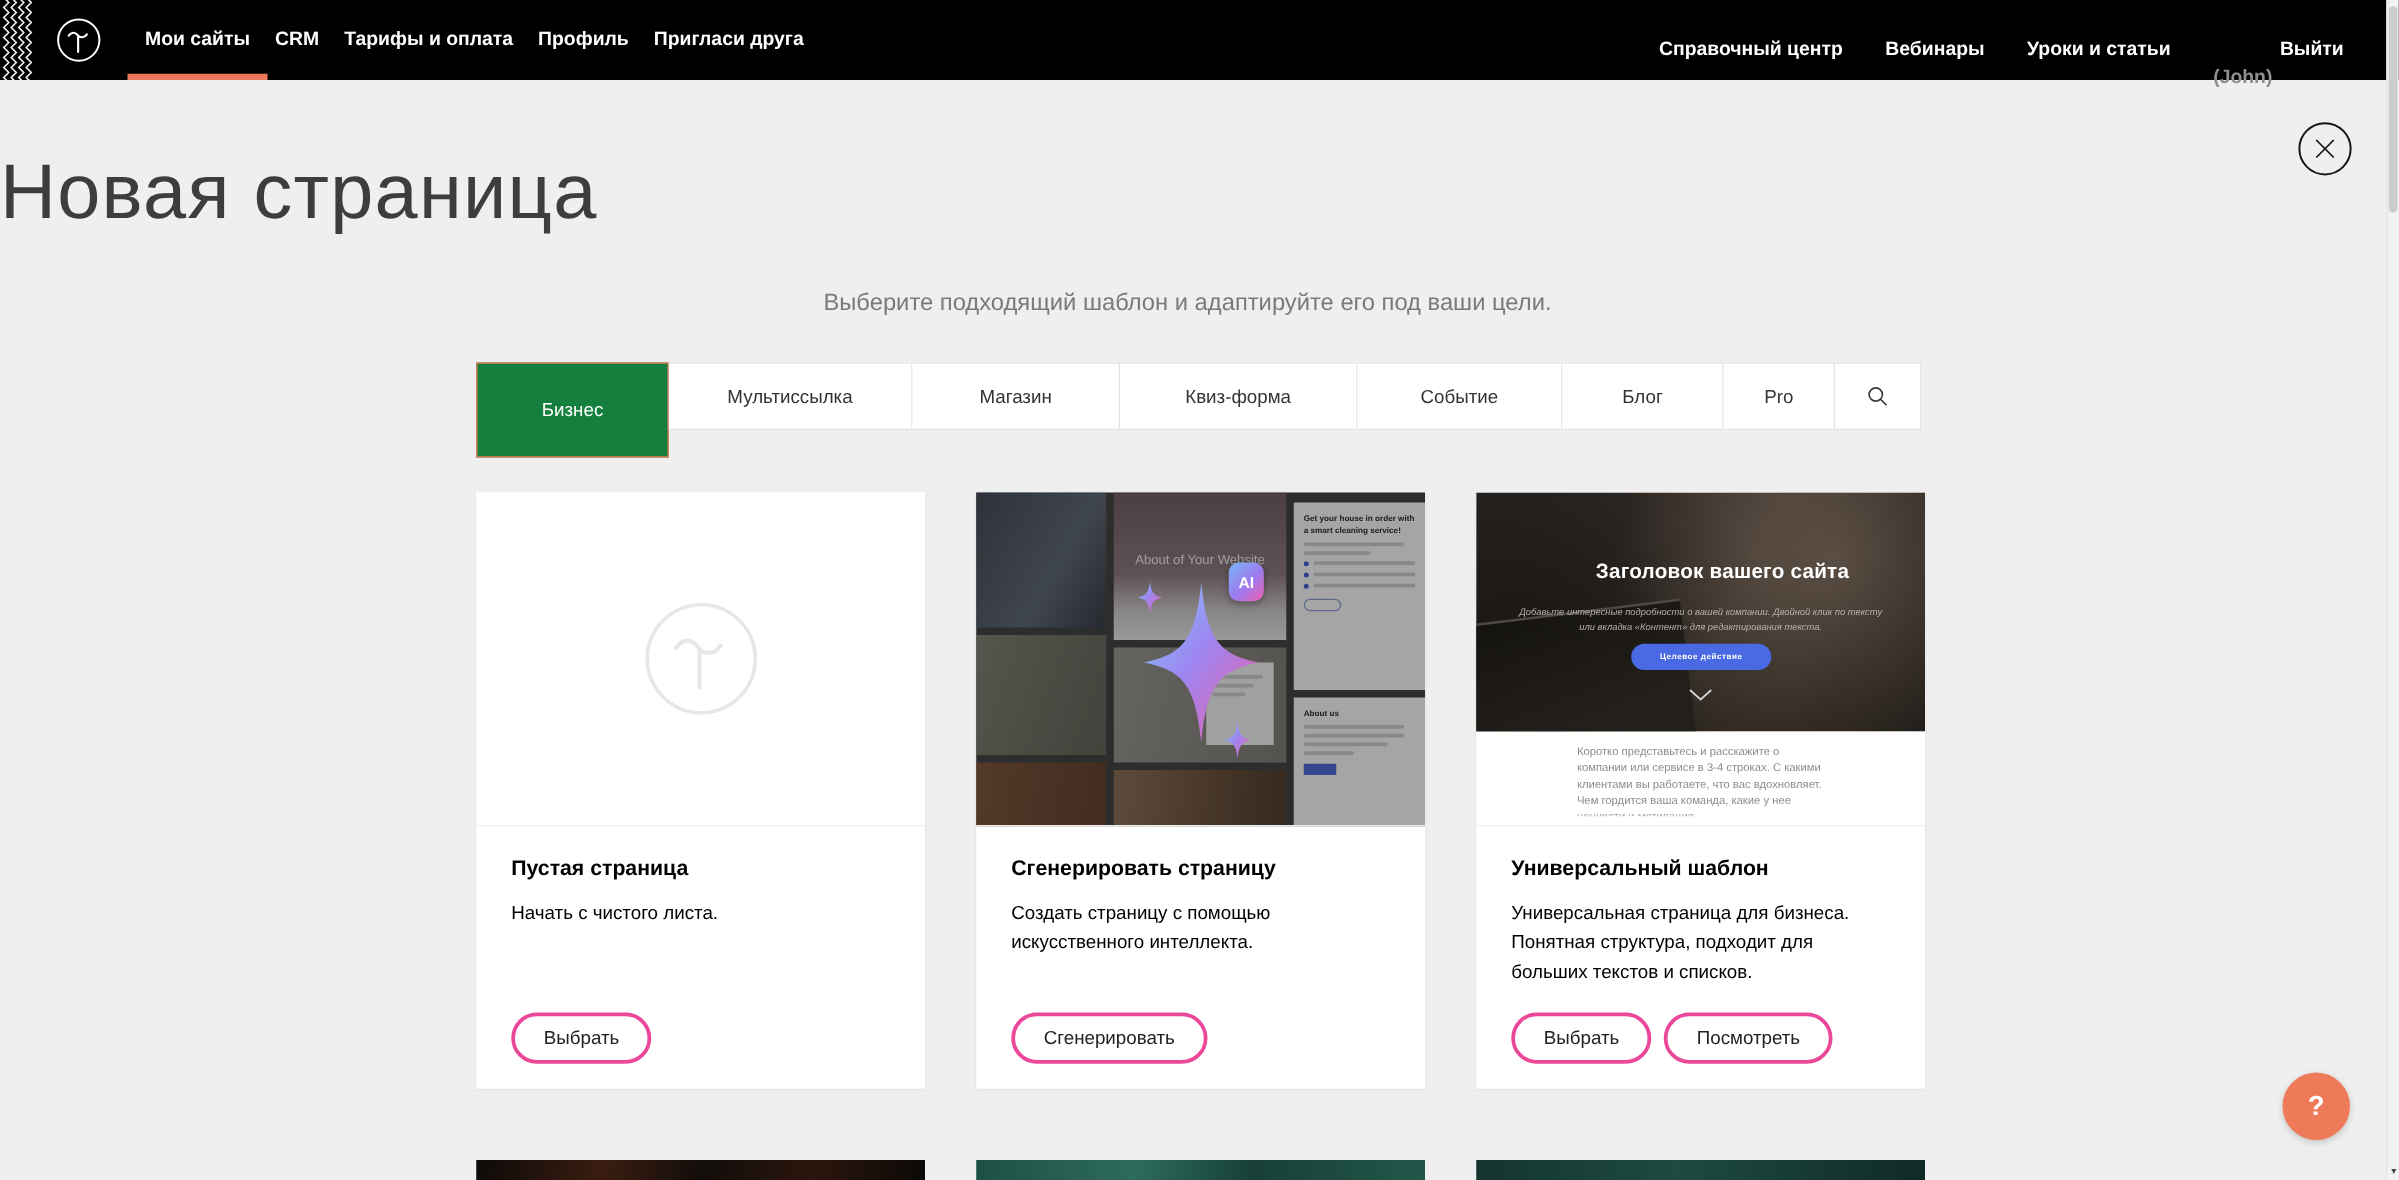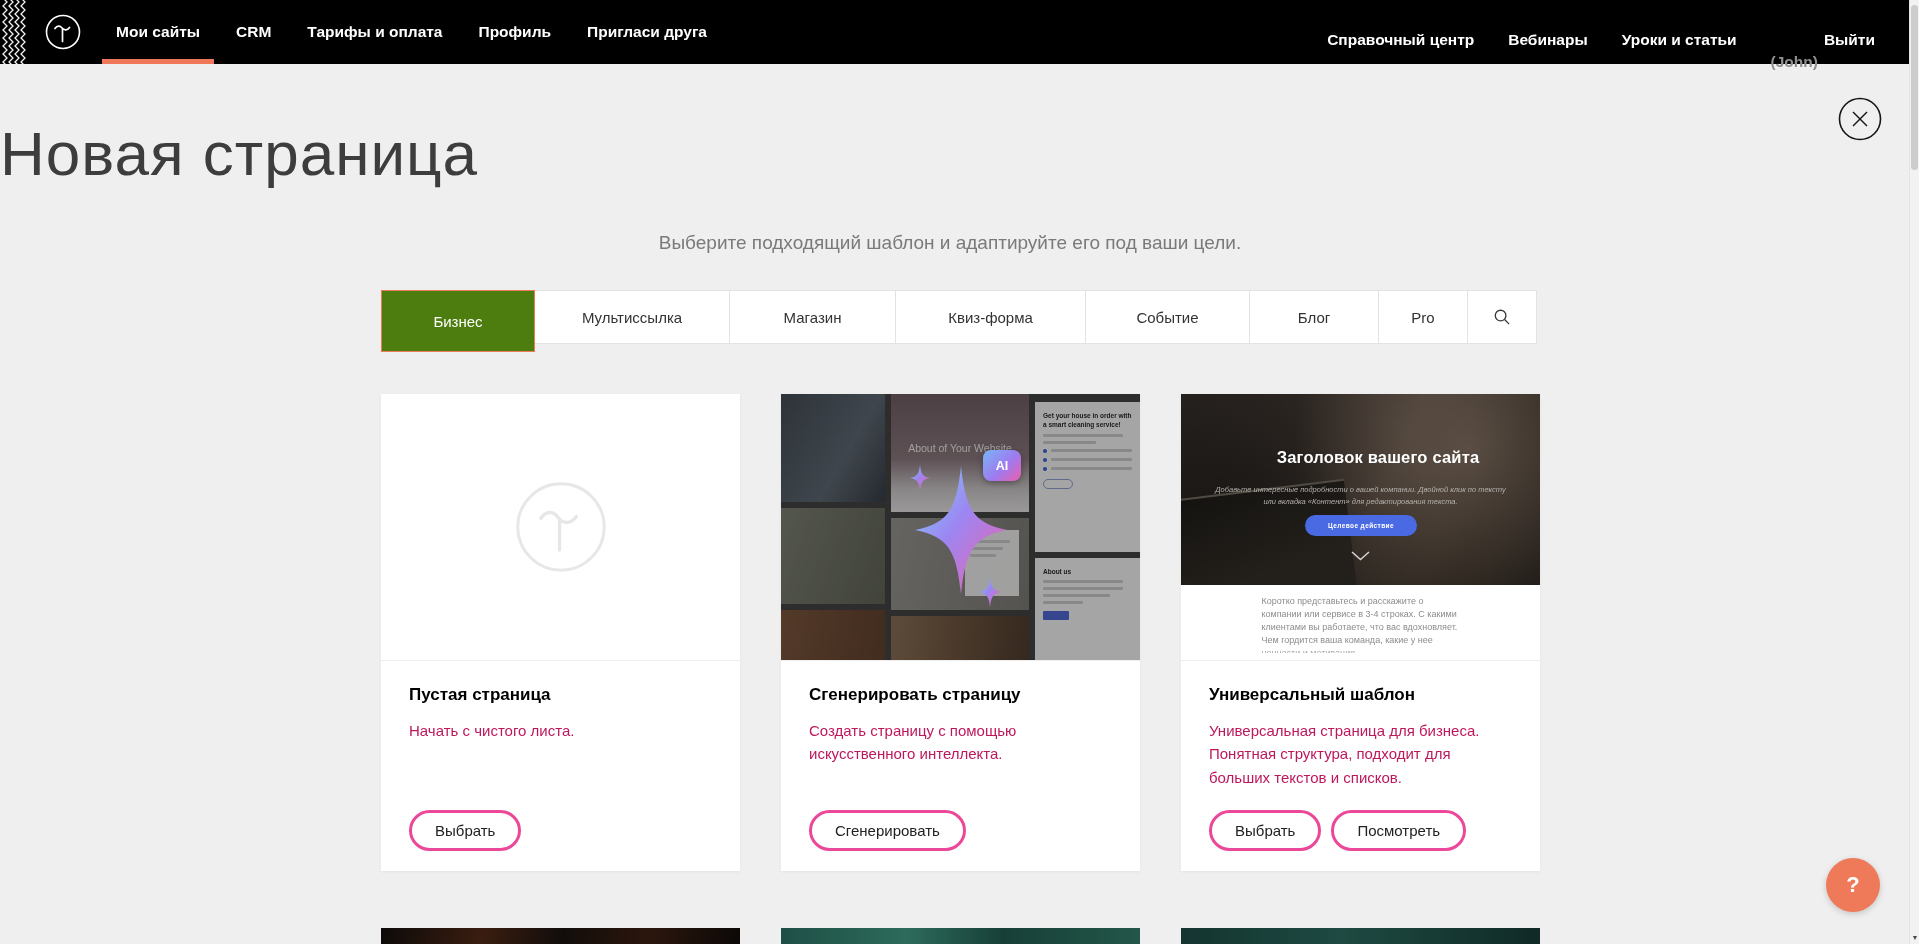--- a/index.html
+++ b/index.html
@@ -6,21 +6,21 @@
   html,body { width:1919px; height:944px; overflow:hidden; }
   body {
     font-family:"Liberation Sans","DejaVu Sans",sans-serif;
     background:#efefef; position:relative; color:#333;
   }
 
   
   .topbar { position:absolute; top:0; left:0; width:1919px; height:64px; background:#000; z-index:20; }
   .zigzag { position:absolute; left:0; top:0; height:64px; width:30px; }
   .logo-wrap { position:absolute; left:44px; top:13px; width:38px; height:38px; cursor:pointer; }
-  .nav-left { position:absolute; left:116px; top:0; height:64px; display:flex; gap:36px; align-items:stretch; }
+  .nav-left { position:absolute; left:116px; top:0; height:64px; display:flex; gap:20px; align-items:stretch; }
   .nav-right { position:absolute; right:44px; top:0; height:80px; display:flex; gap:34px; align-items:stretch; }
   .nav-item { position:relative; display:flex; align-items:center; color:#fff; font-size:15.5px;
               font-weight:bold; cursor:pointer; white-space:nowrap; }
   .nav-item.active::after { content:""; position:absolute; left:-14px; right:-14px; bottom:0; height:5px; background:#f0785a; }
   .user-chunk { display:flex; align-items:center; gap:6px; }
   .user-name { color:#8f8f8f; font-weight:bold; font-size:15.5px;margin-top:44px; }
 
   
   .close-btn { position:absolute; left:1838px; top:97px; width:44px; height:44px; cursor:pointer; z-index:10; }
 
@@ -30,32 +30,32 @@
   .page-subtitle { position:absolute; top:232px; left:0; width:1900px; text-align:center;
                    font-size:19px; font-weight:300; color:#7a7a7a; }
 
   
   .tabbar { position:absolute; top:290px; left:381px; width:1156px; height:54px;
             display:flex; align-items:flex-start; background:transparent; z-index:5; }
   .tab { height:54px; background:#fff; border:1px solid #e3e3e3; border-left:none;
          display:flex; align-items:center; justify-content:center;
          font-size:15px; color:#333; cursor:pointer; }
   .tab:first-child { border-left:1px solid #e3e3e3; }
-  .tab.active { background:#4d7c0f; border-color:#ef7a5a; color:#fff; height:62px; }
+  .tab.active { background:#15803d; border-color:#ef7a5a; color:#fff; height:76px; }
   .t0{width:154px} .t1{width:166px} .t2{width:195px} .t3{width:190px}
   .t4{width:164px} .t5{width:129px} .t6{width:89px} .t7{width:69px}
 
   
   .cards { position:absolute; top:394px; left:381px; display:flex; gap:41px; }
   .card { width:359px; height:477px; background:#fff; position:relative;
           box-shadow:0 1px 3px rgba(0,0,0,0.05); cursor:pointer; }
   .preview { position:relative; width:359px; height:267px; overflow:hidden; border-bottom:1px solid #efefef; }
   .card-body { position:relative; height:210px; padding:24px 28px 0 28px; }
   .card-title { font-size:17px; font-weight:bold; color:#000; }
-  .card-desc { margin-top:14px; font-size:15px; line-height:1.55; color:#be185d; max-width:305px; }
+  .card-desc { margin-top:14px; font-size:15px; line-height:1.55; color:#000000; max-width:305px; }
   .btn-row { position:absolute; left:28px; bottom:20px; display:flex; gap:10px; }
   .pill-btn { border:3px solid #ec4899; border-radius:30px; background:#fff; padding:9px 23px;
               font-size:15px; color:#222; font-family:inherit; cursor:pointer; white-space:nowrap; }
 
   
   .blank-preview { display:flex; align-items:center; justify-content:center; background:#fff; }
 
   
   .collage { background:#3d3d3d; }
   .tile { position:absolute; }
@@ -74,21 +74,21 @@
   .doc-head { font-size:6.5px; font-weight:bold; color:#222; line-height:1.45; }
   .bar { height:3px; background:#cfcfcf; border-radius:1px; margin-top:4px; }
   .b90{width:90%} .b75{width:75%} .b60{width:60%} .b45{width:45%}
   .bullet-row { display:flex; gap:4px; align-items:center; margin-top:5px; }
   .dot { width:4px; height:4px; border-radius:50%; background:#3a5bd9; flex:none; }
   .bullet-row .bar { flex:1; margin-top:0; }
   .mini-outline-btn { width:30px; height:10px; border:1px solid #8e9fd8; border-radius:6px; margin-top:8px; }
   .mini-blue-btn { width:26px; height:9px; background:#4a63d8; border-radius:1px; margin-top:7px; }
   .shade { position:absolute; inset:0; background:rgba(22,22,22,0.38); }
   .spark-svg { position:absolute; inset:0; }
-  .ai-badge { position:absolute; left:202px; top:56px; width:38px; height:31px; border-radius:8px;
+  .ai-badge { position:absolute; left:202px; top:56px; width:28px; height:31px; border-radius:8px;
               background:linear-gradient(135deg,#7ab5f5,#9d7bf0 55%,#ee5fae);
               display:flex; align-items:center; justify-content:center;
               color:#fff; font-size:12.5px; font-weight:bold; box-shadow:0 2px 6px rgba(0,0,0,.35); }
 
   
   .uni-photo { position:relative; width:359px; height:191px; overflow:hidden;
     background:
       radial-gradient(circle at 80% 28%, rgba(125,108,96,0.55), transparent 55%),
       radial-gradient(circle at 12% 80%, rgba(18,16,14,0.9), transparent 60%),
       linear-gradient(115deg,#2a2522 0%,#332c27 35%,#3e352d 55%,#262019 80%,#1c1815 100%); }

